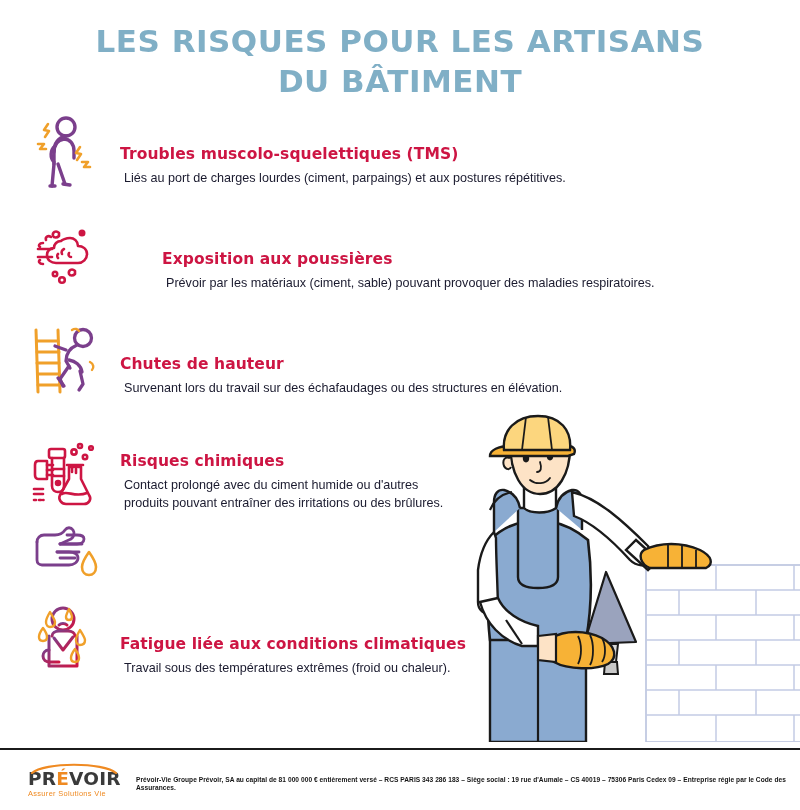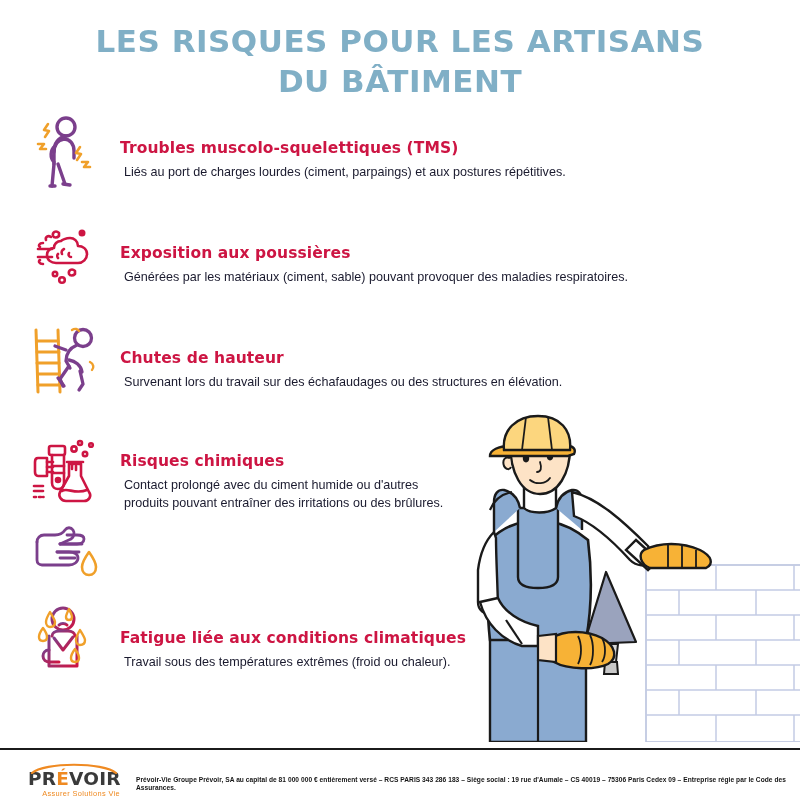--- a/index.html
+++ b/index.html
@@ -47,21 +47,21 @@
     position: absolute;
     top: 112px;
     left: 0;
     width: 800px;
     z-index: 4;
   }
   .risk-item {
     position: absolute;
     left: 26px;
     display: flex;
-    align-items: center;
+    align-items: flex-end;
   }
   .risk-icon {
     width: 74px;
     height: 80px;
     flex: 0 0 74px;
     display: flex;
     align-items: flex-start;
     justify-content: center;
     padding-top: 2px;
     box-sizing: border-box;
@@ -83,21 +83,21 @@
     font-family: "Liberation Sans", sans-serif;
     font-size: 12.6px;
     color: #1a1a2e;
     line-height: 1.42;
     margin: 4px;
     white-space: pre-line;
   }
 
   
   .item-0 { top: 0px; }
-  .item-1 { top: 105px; }
+  .item-1 { top: 105px; gap: 42px; }
   .item-2 { top: 210px; }
   .item-3 { top: 320px; }
   .item-4 { top: 400px; }
   .item-5 { top: 490px; }
 
   
   .worker-illustration {
     position: absolute;
     left: 468px;
     top: 412px;
@@ -131,21 +131,21 @@
     width: 800px;
     height: 60px;
     display: flex;
     align-items: center;
   }
   .logo {
     position: relative;
     margin-left: 28px;
     width: 92px;
     flex: 0 0 92px;
-    text-align: right;
+    text-align: left;
   }
   .logo-arc {
     position: absolute;
     top: 2px;
     left: 2px;
     width: 88px;
     height: 13px;
   }
   .logo-word {
     font-family: "DejaVu Sans", sans-serif;
@@ -231,21 +231,21 @@
             <path d="M31 14 C28 11 24 13 25 17 C26 19 29 19 31 17 Z"></path>
             <path d="M47 52 C44 49 40 51 41 55 C42 57 45 57 47 55 Z"></path>
             <circle cx="54" cy="14" r="2.2" fill="#cd1543"></circle>
             <circle cx="27" cy="55" r="2.2"></circle>
             <circle cx="34" cy="61" r="2.8"></circle>
           </g>
         </svg>
       </div>
       <div class="risk-text">
         <p class="risk-heading">Exposition aux poussières</p>
-        <p class="risk-desc">Générées par les matériaux (ciment, sable) pouvant provoquer des maladies respiratoires.</p>
+        <p class="risk-desc">Prévoir par les matériaux (ciment, sable) pouvant provoquer des maladies respiratoires.</p>
       </div>
     </div>
 
     <div class="risk-item item-2">
       <div class="risk-icon">
         <svg width="70" height="76" viewBox="0 0 70 76">
           <g fill="none" stroke="#f0a02a" stroke-width="3" stroke-linecap="round">
             <path d="M8 6 L10 68"></path>
             <path d="M30 6 L32 68"></path>
             <path d="M9 17 L30 17"></path>

